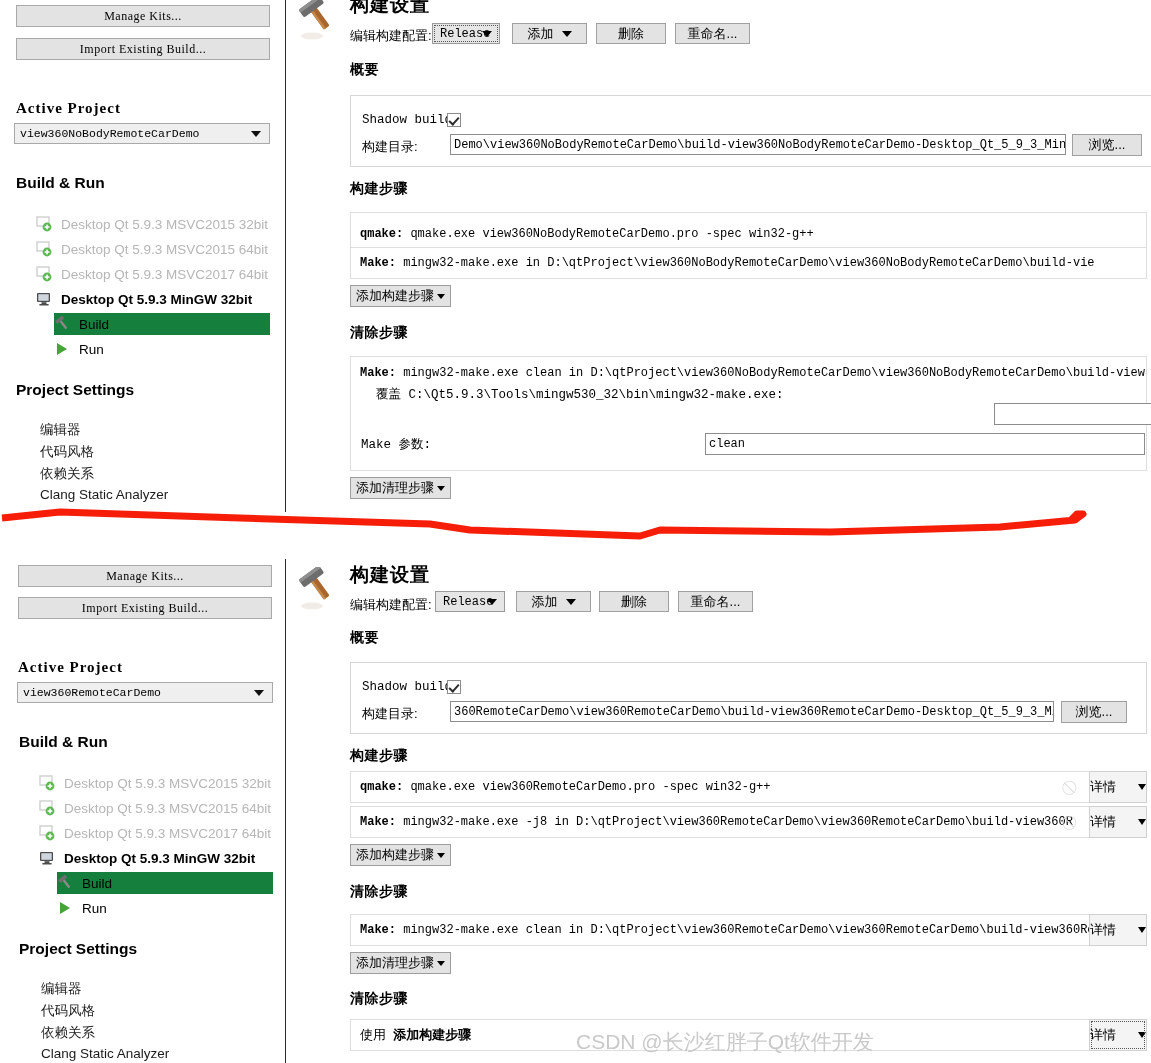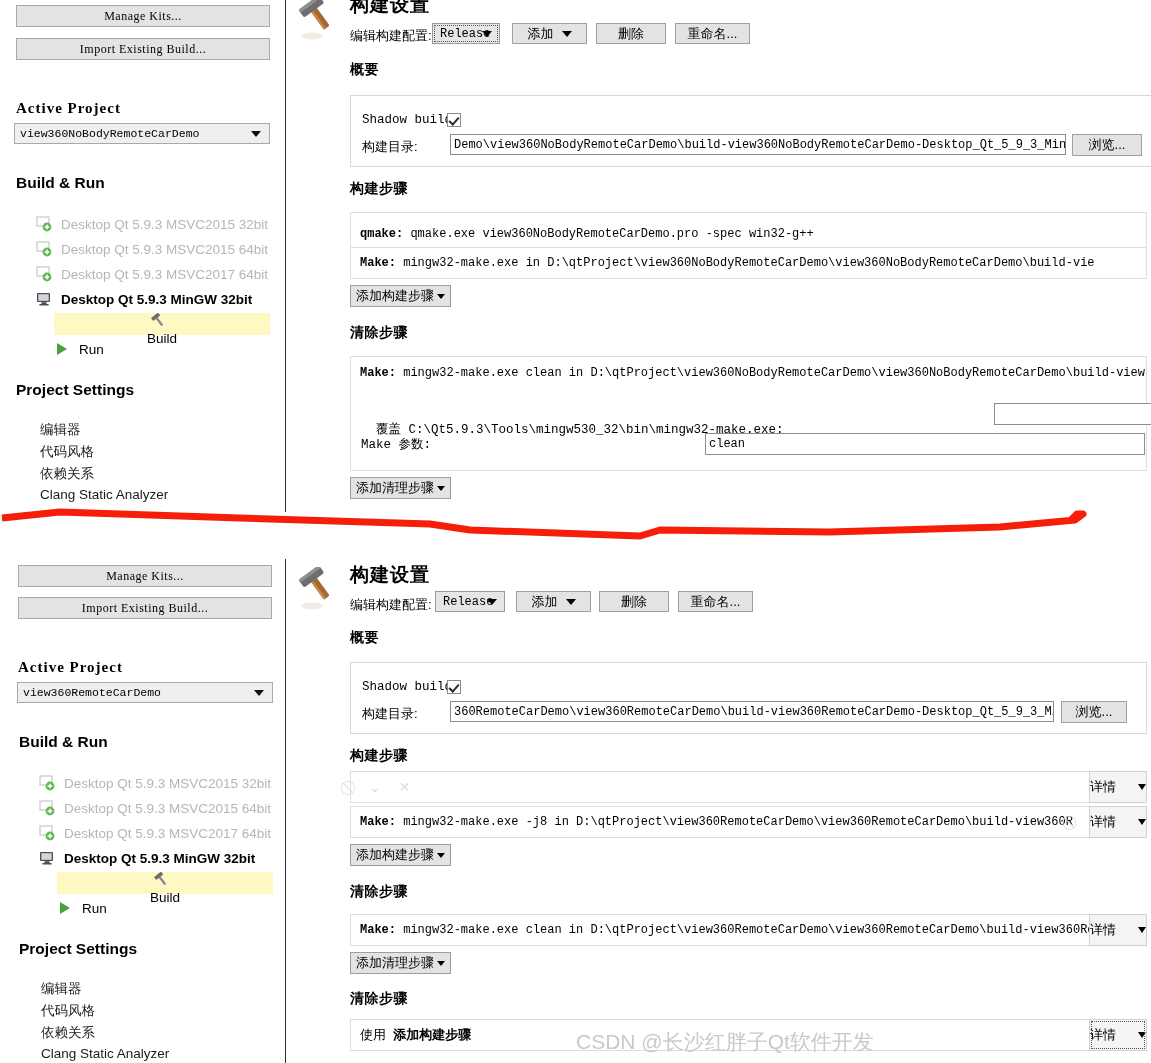--- a/index.html
+++ b/index.html
@@ -38,21 +38,21 @@
     display:flex;align-items:center;padding-left:5px;color:#000;
   }
   .combo .caret{position:absolute;right:8px;top:50%;transform:translateY(-50%);
     width:0;height:0;border-left:5px solid transparent;border-right:5px solid transparent;border-top:6px solid #111;}
   .tree-item{
     position:absolute;display:flex;align-items:center;height:22px;
     font-size:13.5px;white-space:nowrap;
   }
   .tree-item.dim{color:#b6b6b6;}
   .tree-item.bold{font-weight:bold;color:#000;}
-  .tree-item.selected{background:#fef9c3;flex-direction:column;}
+  .tree-item.selected{background:#15803d;}
   .ic{width:18px;height:16px;position:relative;margin-right:7px;flex:0 0 18px;}
 
   .sub-link{position:absolute;left:40px;font-size:13.5px;color:#1b1b1b;}
 
   
   .content{position:absolute;left:286px;top:0;right:0;bottom:0;}
   .hammer{position:absolute;width:48px;height:44px;}
   .h2{position:absolute;font-weight:bold;font-size:19px;letter-spacing:1px;}
   .h3{position:absolute;font-weight:bold;font-size:14px;letter-spacing:.5px;}
   .lbl{position:absolute;font-size:13px;font-family:"Liberation Sans",sans-serif;}
@@ -256,21 +256,21 @@
       <span class="ar"></span>
     </div>
 
     <div class="h3" style="left:64px;top:324px;">清除步骤</div>
     <div class="steprow" style="left:64px;top:356px;width:797px;height:115px;align-items:flex-start;">
       <span class="txt" style="padding-top:9px;">
         <b>Make:</b>
         <span>mingw32-make.exe clean in D:\qtProject\view360NoBodyRemoteCarDemo\view360NoBodyRemoteCarDemo\build-view3</span>
       </span>
     </div>
-    <div class="lbl mono" style="left:90px;top:421px;font-size:12.5px;">覆盖 C:\Qt5.9.3\Tools\mingw530_32\bin\mingw32-make.exe:</div>
+    <div class="lbl mono" style="left:90px;top:386px;font-size:12.5px;">覆盖 C:\Qt5.9.3\Tools\mingw530_32\bin\mingw32-make.exe:</div>
     <div class="field" style="left:708px;top:403px;width:338px;height:22px;"></div>
 
     <div class="lbl mono" style="left:75px;top:436px;font-size:12.5px;">Make 参数:</div>
     <div class="field" style="left:419px;top:433px;width:440px;height:22px;">clean</div>
     <div class="addbtn" style="left:64px;top:477px;height:22px;">
       <span>添加清理步骤</span>
       <span class="ar"></span>
     </div>
 
   </div>
@@ -395,20 +395,24 @@
     <div class="h3" style="left:64px;top:70px;">概要</div>
     <div class="groupbox" style="left:64px;top:103px;width:797px;height:72px;"></div>
     <div class="lbl mono" style="left:76px;top:121px;font-size:12.5px;">Shadow build:</div>
     <div class="checkbox" style="left:161px;top:121px;"></div>
     <div class="lbl" style="left:76px;top:146px;">构建目录:</div>
     <div class="field" style="left:164px;top:142px;width:604px;height:21px;">360RemoteCarDemo\view360RemoteCarDemo\build-view360RemoteCarDemo-Desktop_Qt_5_9_3_MinGW_32bit-Release</div>
     <div class="b-std" style="left:775px;top:142px;width:66px;height:22px;">浏览...</div>
 
     <div class="h3" style="left:64px;top:188px;">构建步骤</div>
     <div class="steprow" style="left:64px;top:212px;width:797px;height:32px;">
+      <span class="txt">
+        <b>qmake:</b>
+        <span>qmake.exe view360RemoteCarDemo.pro -spec win32-g++</span>
+      </span>
       <span class="rowicons">
         <span>⃠</span>
         <span>⌄</span>
         <span>✕</span>
       </span>
       <span class="detail-btn">
         <span>详情</span>
         <span class="ar"></span>
       </span>
     </div>

